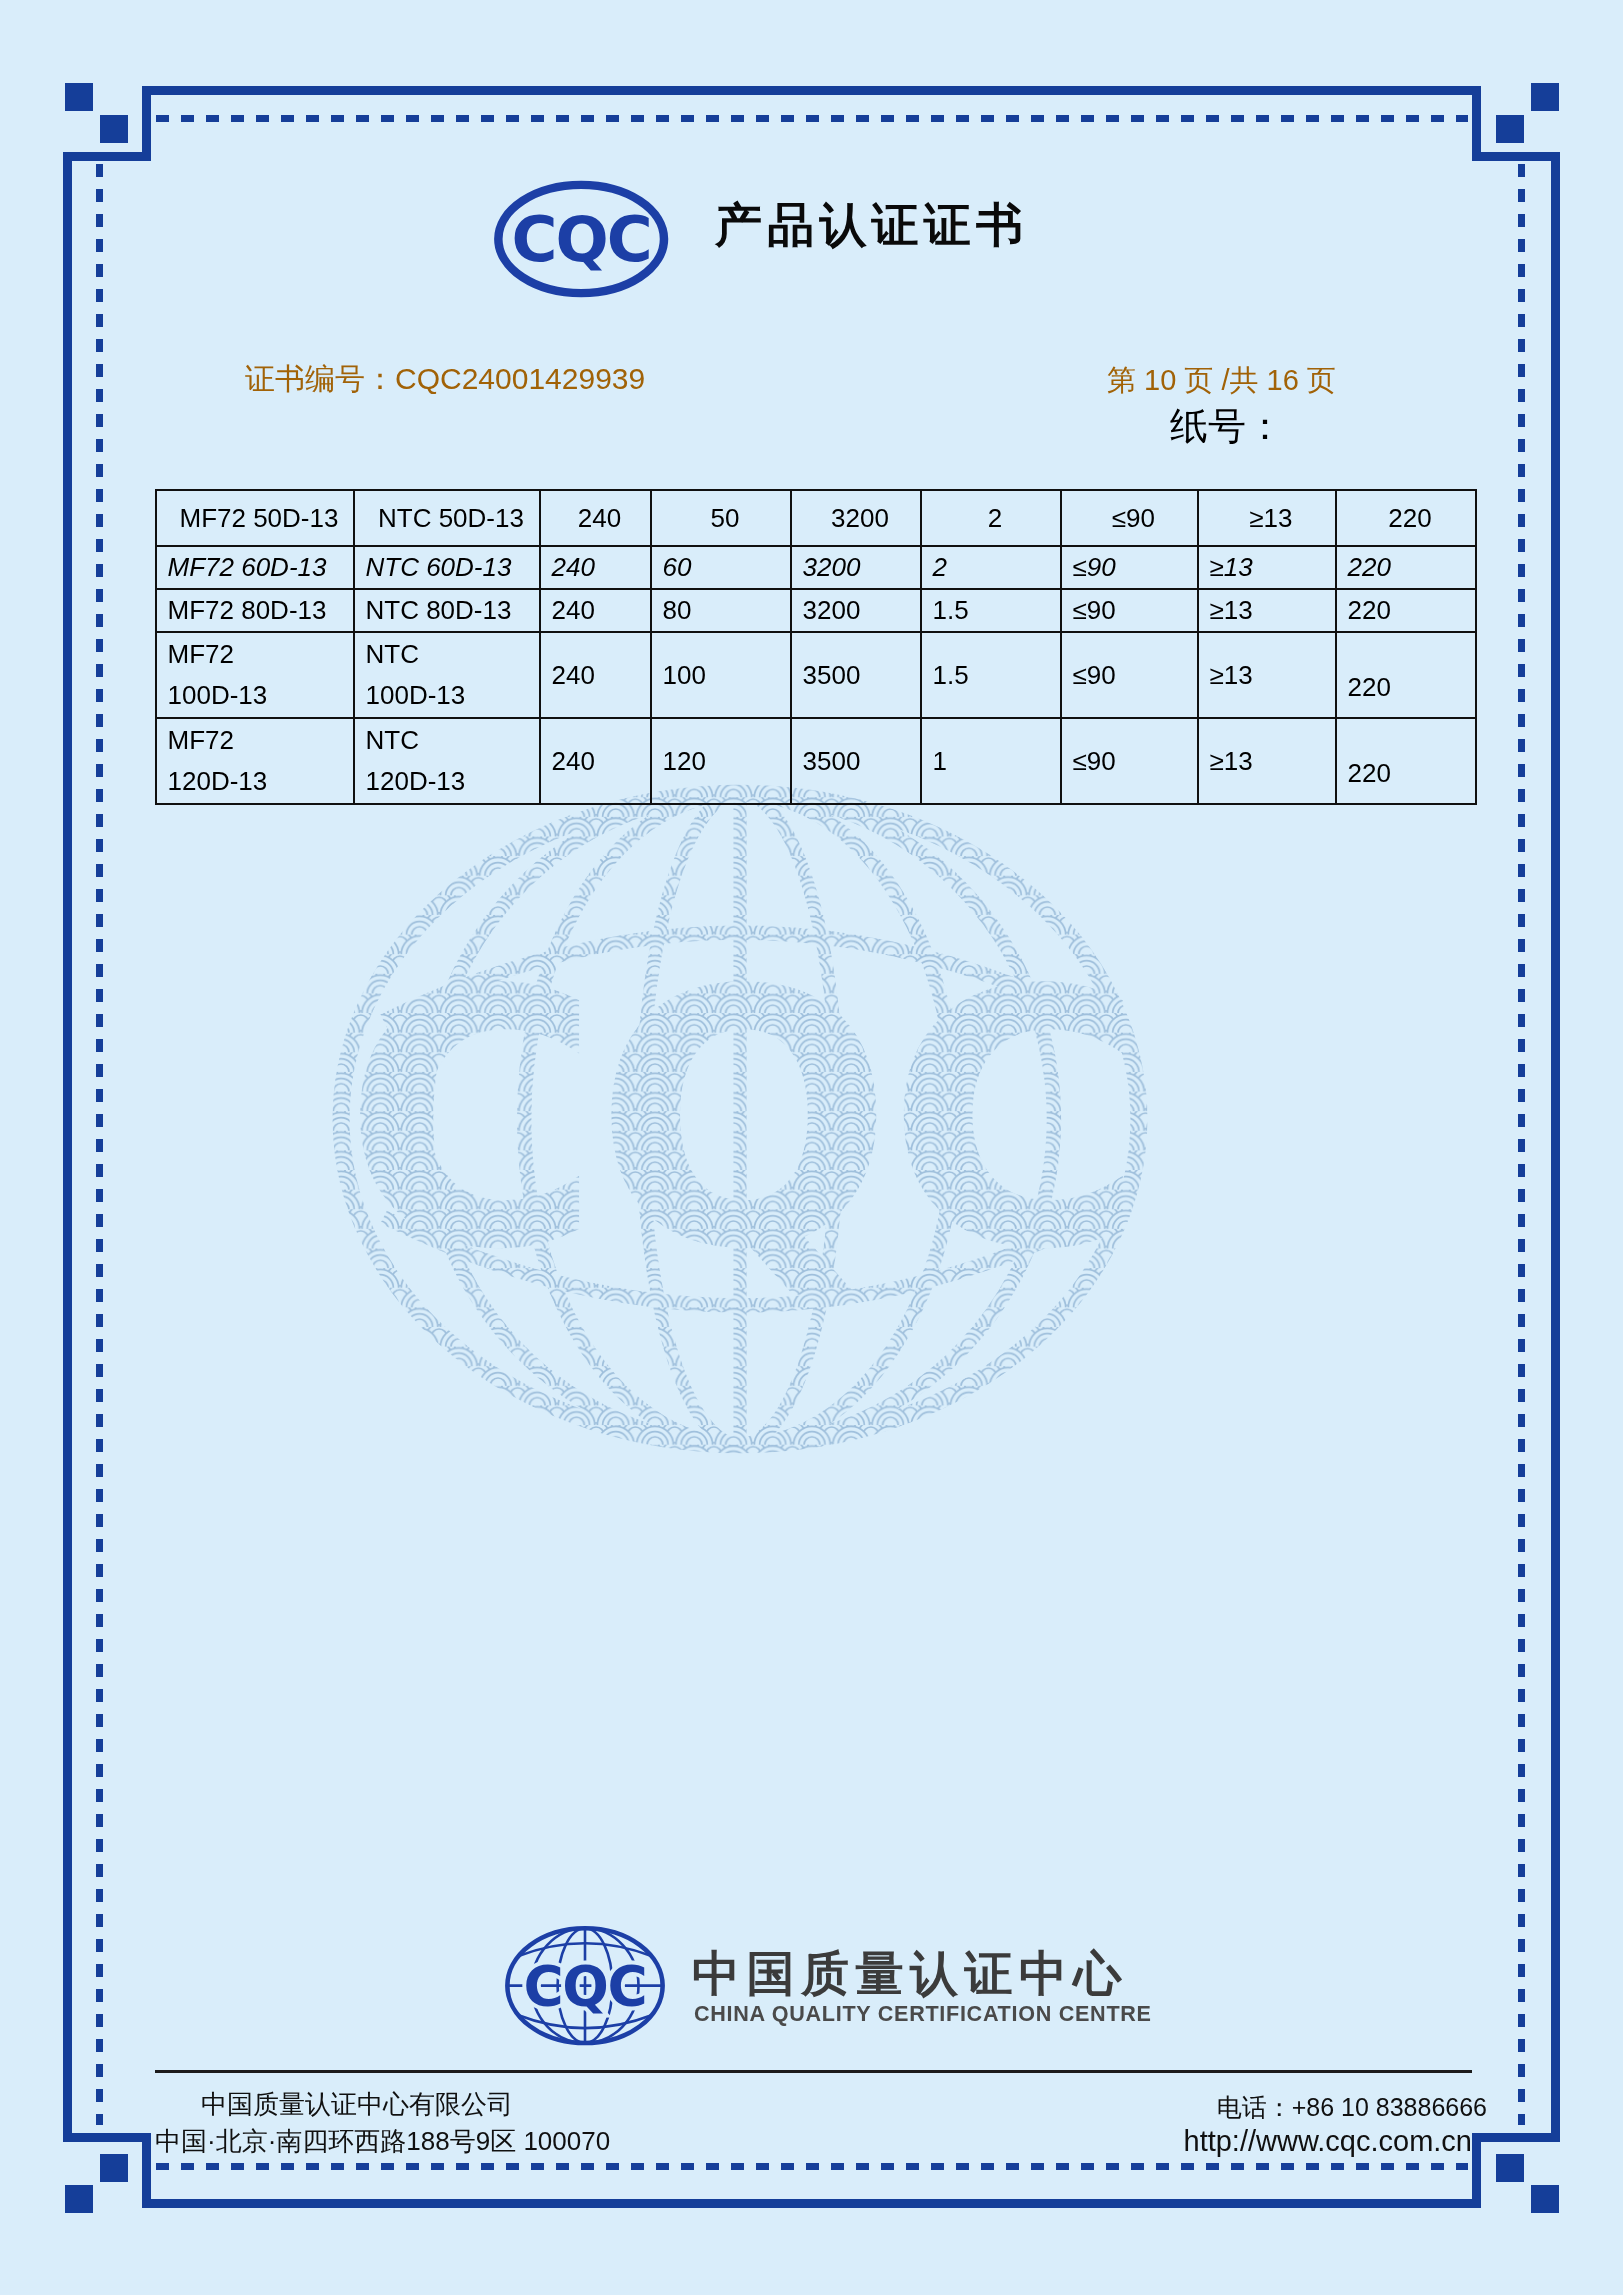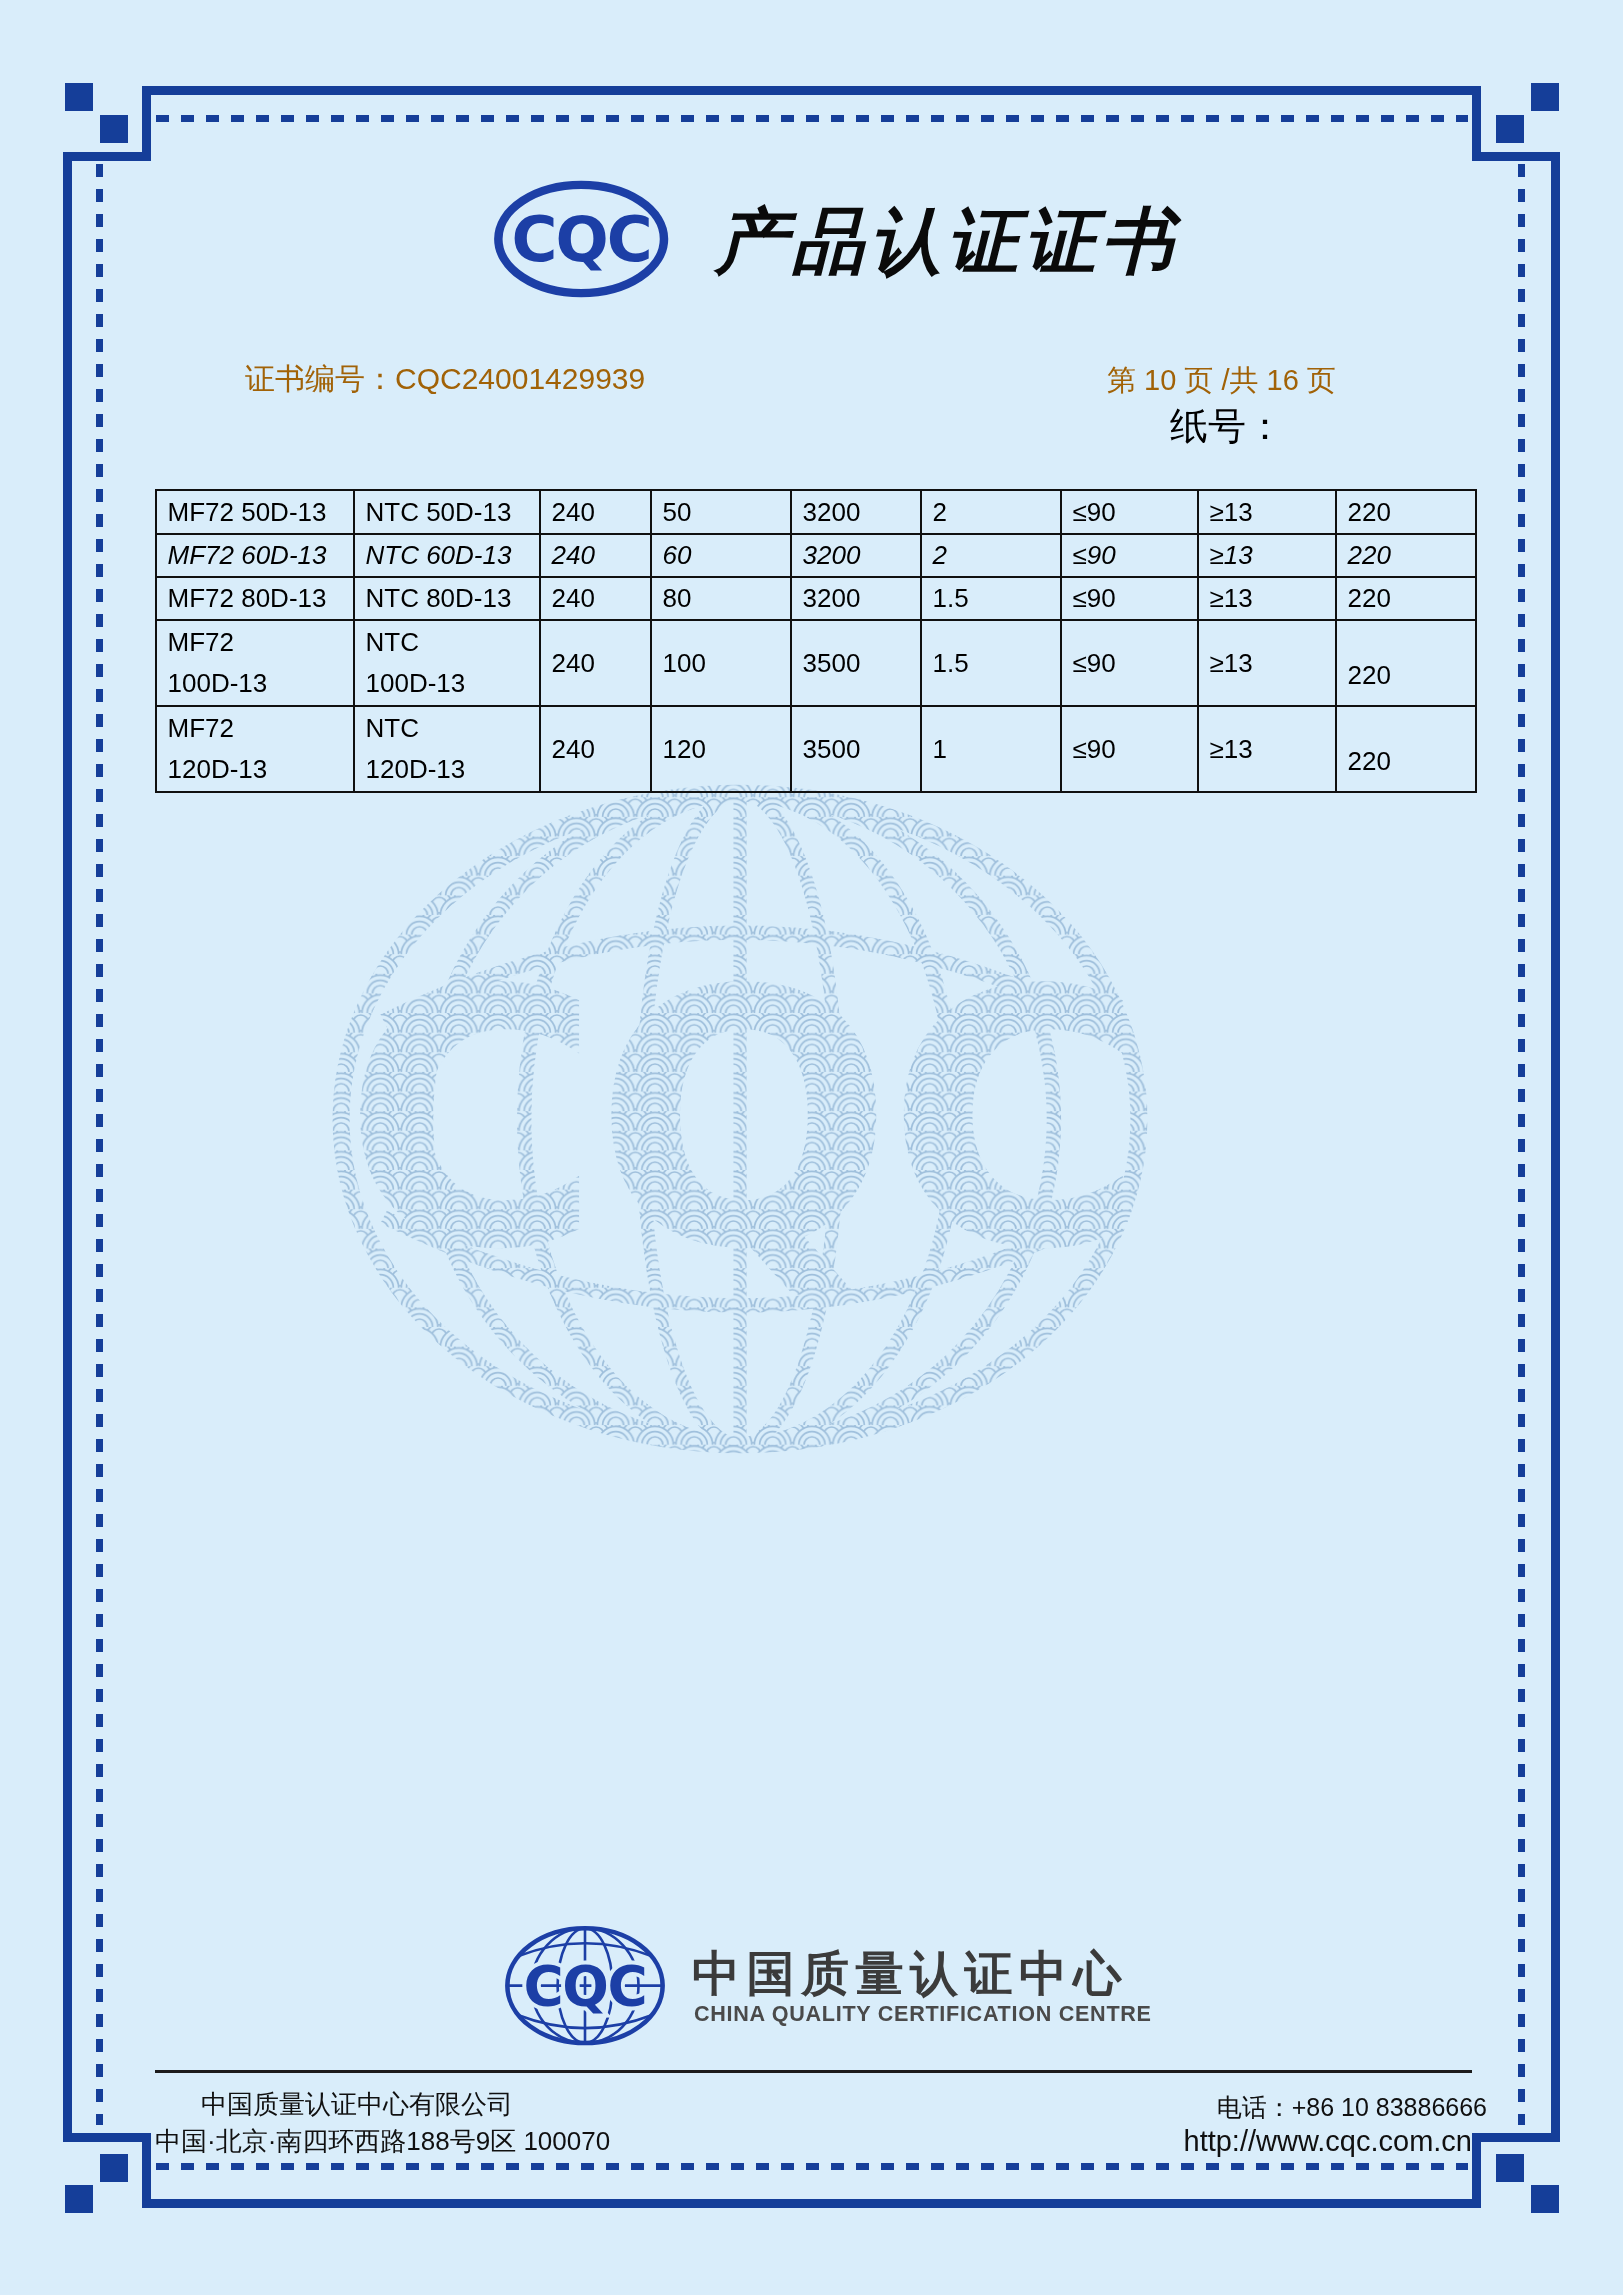--- a/index.html
+++ b/index.html
@@ -14,22 +14,22 @@
   
   .bl{position:absolute;background:var(--navy);}
   .sq{position:absolute;width:27.5px;height:27.5px;background:var(--navy);}
   
   .dash-h{position:absolute;height:7.2px;
     background:repeating-linear-gradient(90deg,var(--navy) 0 13px,transparent 13px 25px);}
   .dash-v{position:absolute;width:7.2px;
     background:repeating-linear-gradient(180deg,var(--navy) 0 13px,transparent 13px 25px);}
   
   .logo-top{position:absolute;left:492px;top:179px;width:179px;height:120px;}
-  .title{position:absolute;left:715px;top:194px;font-size:72px;font-weight:bold;
-    color:var(--text_black);letter-spacing:5.2px;white-space:nowrap;font-style:italic;}
+  .title{position:absolute;left:715px;top:194px;font-size:47px;font-weight:bold;
+    color:var(--text_black);letter-spacing:5.2px;white-space:nowrap;}
   .serifline{font-family:Liberation Sans, sans-serif;color:#a16207;white-space:nowrap;margin-top:10px;}
   .cert-line{position:absolute;left:245px;top:349px;font-size:30px;}
   .page-info{position:absolute;left:1107px;top:351px;font-size:29px;}
   .note{position:absolute;left:245px;top:397px;font-size:30px;color:#000;white-space:nowrap;}
   .paper{position:absolute;left:1170px;top:401px;font-size:38px;color:#000;}
   
   .prod-table{position:absolute;left:155px;top:489px;width:1320px;
     border-collapse:collapse;table-layout:fixed;}
   .prod-table td{border:2px solid #101010;font-size:26px;color:#000;
     padding:0 2.6px 0 10.5px;vertical-align:middle;white-space:pre-line;line-height:41px;}
@@ -127,21 +127,21 @@
         <col style="width:186px">
         <col style="width:111px">
       <col style="width:140px">
         <col style="width:130px">
         <col style="width:140px">
       <col style="width:137px">
         <col style="width:138px">
         <col style="width:140px">
     </colgroup>
     <tbody>
-      <tr style="height:44px;">
+      <tr style="height:56px;text-align:center;">
         <td>MF72 50D-13</td>
         <td>NTC 50D-13</td>
         <td>240</td>
         <td>50</td>
         <td>3200</td>
         <td>2</td>
         <td>≤90</td>
         <td>≥13</td>
         <td>220</td>
       </tr>

